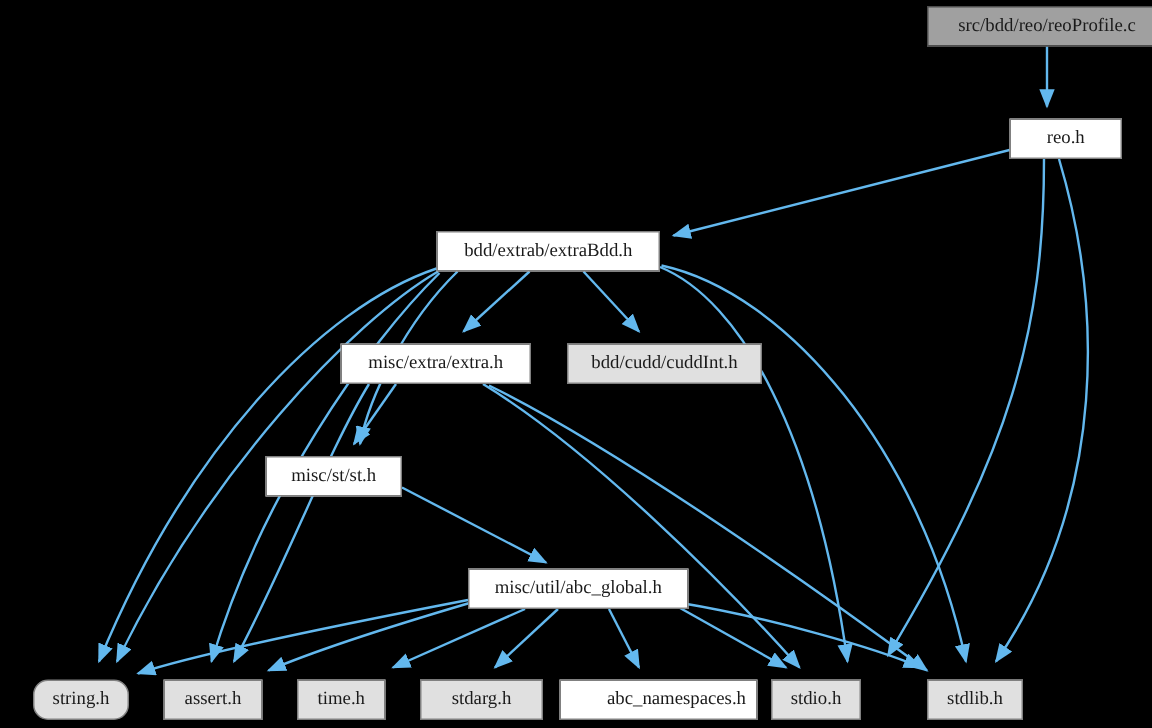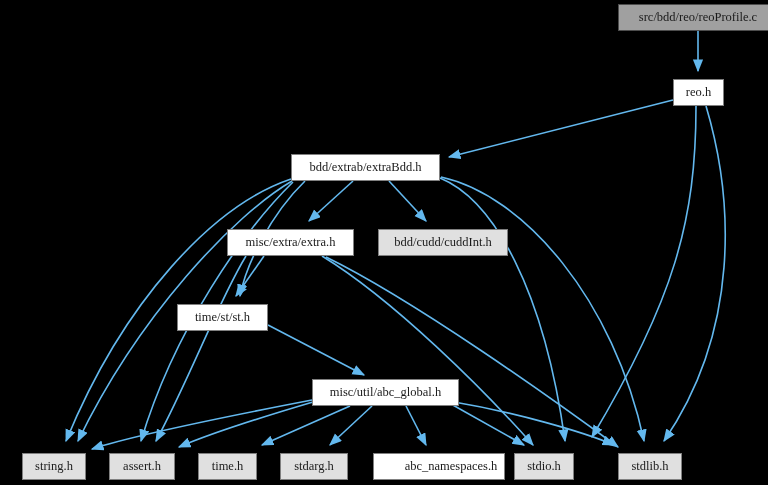--- a/index.html
+++ b/index.html
@@ -65,48 +65,48 @@
         <path d="M 358,406 L 316,445" marker-end="url(#ah)" stroke="#63b8ee"></path>
         <path d="M 392,406 L 412,445" marker-end="url(#ah)" stroke="#63b8ee"></path>
         <path d="M 437,404 L 510,445" marker-end="url(#ah)" stroke="#63b8ee"></path>
         <path d="M 440,402 C 500,412 570,432 600,445" marker-end="url(#ah)" stroke="#63b8ee"></path>
       </g>
   </svg>
   <div id="node-layer">
       <div class="node dark" style="left: 604px; top: 4px; width: 160px; height: 27px;">
         <span class="lbl">src/bdd/reo/reoProfile.c</span>
       </div>
-      <div class="node white" style="left: 659px; top: 79px; width: 51px; height: 27px; text-align: right;">
+      <div class="node white" style="left: 659px; top: 79px; width: 75px; height: 27px; text-align: right;">
         <span class="lbl">reo.h</span>
       </div>
       <div class="node white" style="left: 277px; top: 154px; width: 149px; height: 27px;">
         <span class="lbl">bdd/extrab/extraBdd.h</span>
       </div>
       <div class="node white" style="left: 213px; top: 229px; width: 127px; height: 27px;">
         <span class="lbl">misc/extra/extra.h</span>
       </div>
       <div class="node gray" style="left: 364px; top: 229px; width: 130px; height: 27px;">
         <span class="lbl">bdd/cudd/cuddInt.h</span>
       </div>
       <div class="node white" style="left: 163px; top: 304px; width: 91px; height: 27px;">
-        <span class="lbl">time/st/st.h</span>
+        <span class="lbl">misc/st/st.h</span>
       </div>
       <div class="node white" style="left: 298px; top: 379px; width: 147px; height: 27px;">
         <span class="lbl">misc/util/abc_global.h</span>
       </div>
-      <div class="node gray" style="left: 8px; top: 453px; width: 64px; height: 27px;">
+      <div class="node gray" style="left: 8px; top: 453px; width: 64px; height: 27px; border-radius: 10px;">
         <span class="lbl">string.h</span>
       </div>
       <div class="node gray" style="left: 95px; top: 453px; width: 66px; height: 27px;">
         <span class="lbl">assert.h</span>
       </div>
       <div class="node gray" style="left: 184px; top: 453px; width: 59px; height: 27px;">
         <span class="lbl">time.h</span>
       </div>
-      <div class="node gray" style="left: 266px; top: 453px; width: 68px; height: 27px;">
+      <div class="node gray" style="left: 266px; top: 453px; width: 82px; height: 27px;">
         <span class="lbl">stdarg.h</span>
       </div>
       <div class="node white" style="left: 359px; top: 453px; width: 132px; height: 27px; padding-left: 24px;">
         <span class="lbl">abc_namespaces.h</span>
       </div>
       <div class="node gray" style="left: 500px; top: 453px; width: 60px; height: 27px;">
         <span class="lbl">stdio.h</span>
       </div>
       <div class="node gray" style="left: 604px; top: 453px; width: 64px; height: 27px; text-align: right;">
         <span class="lbl">stdlib.h</span>

